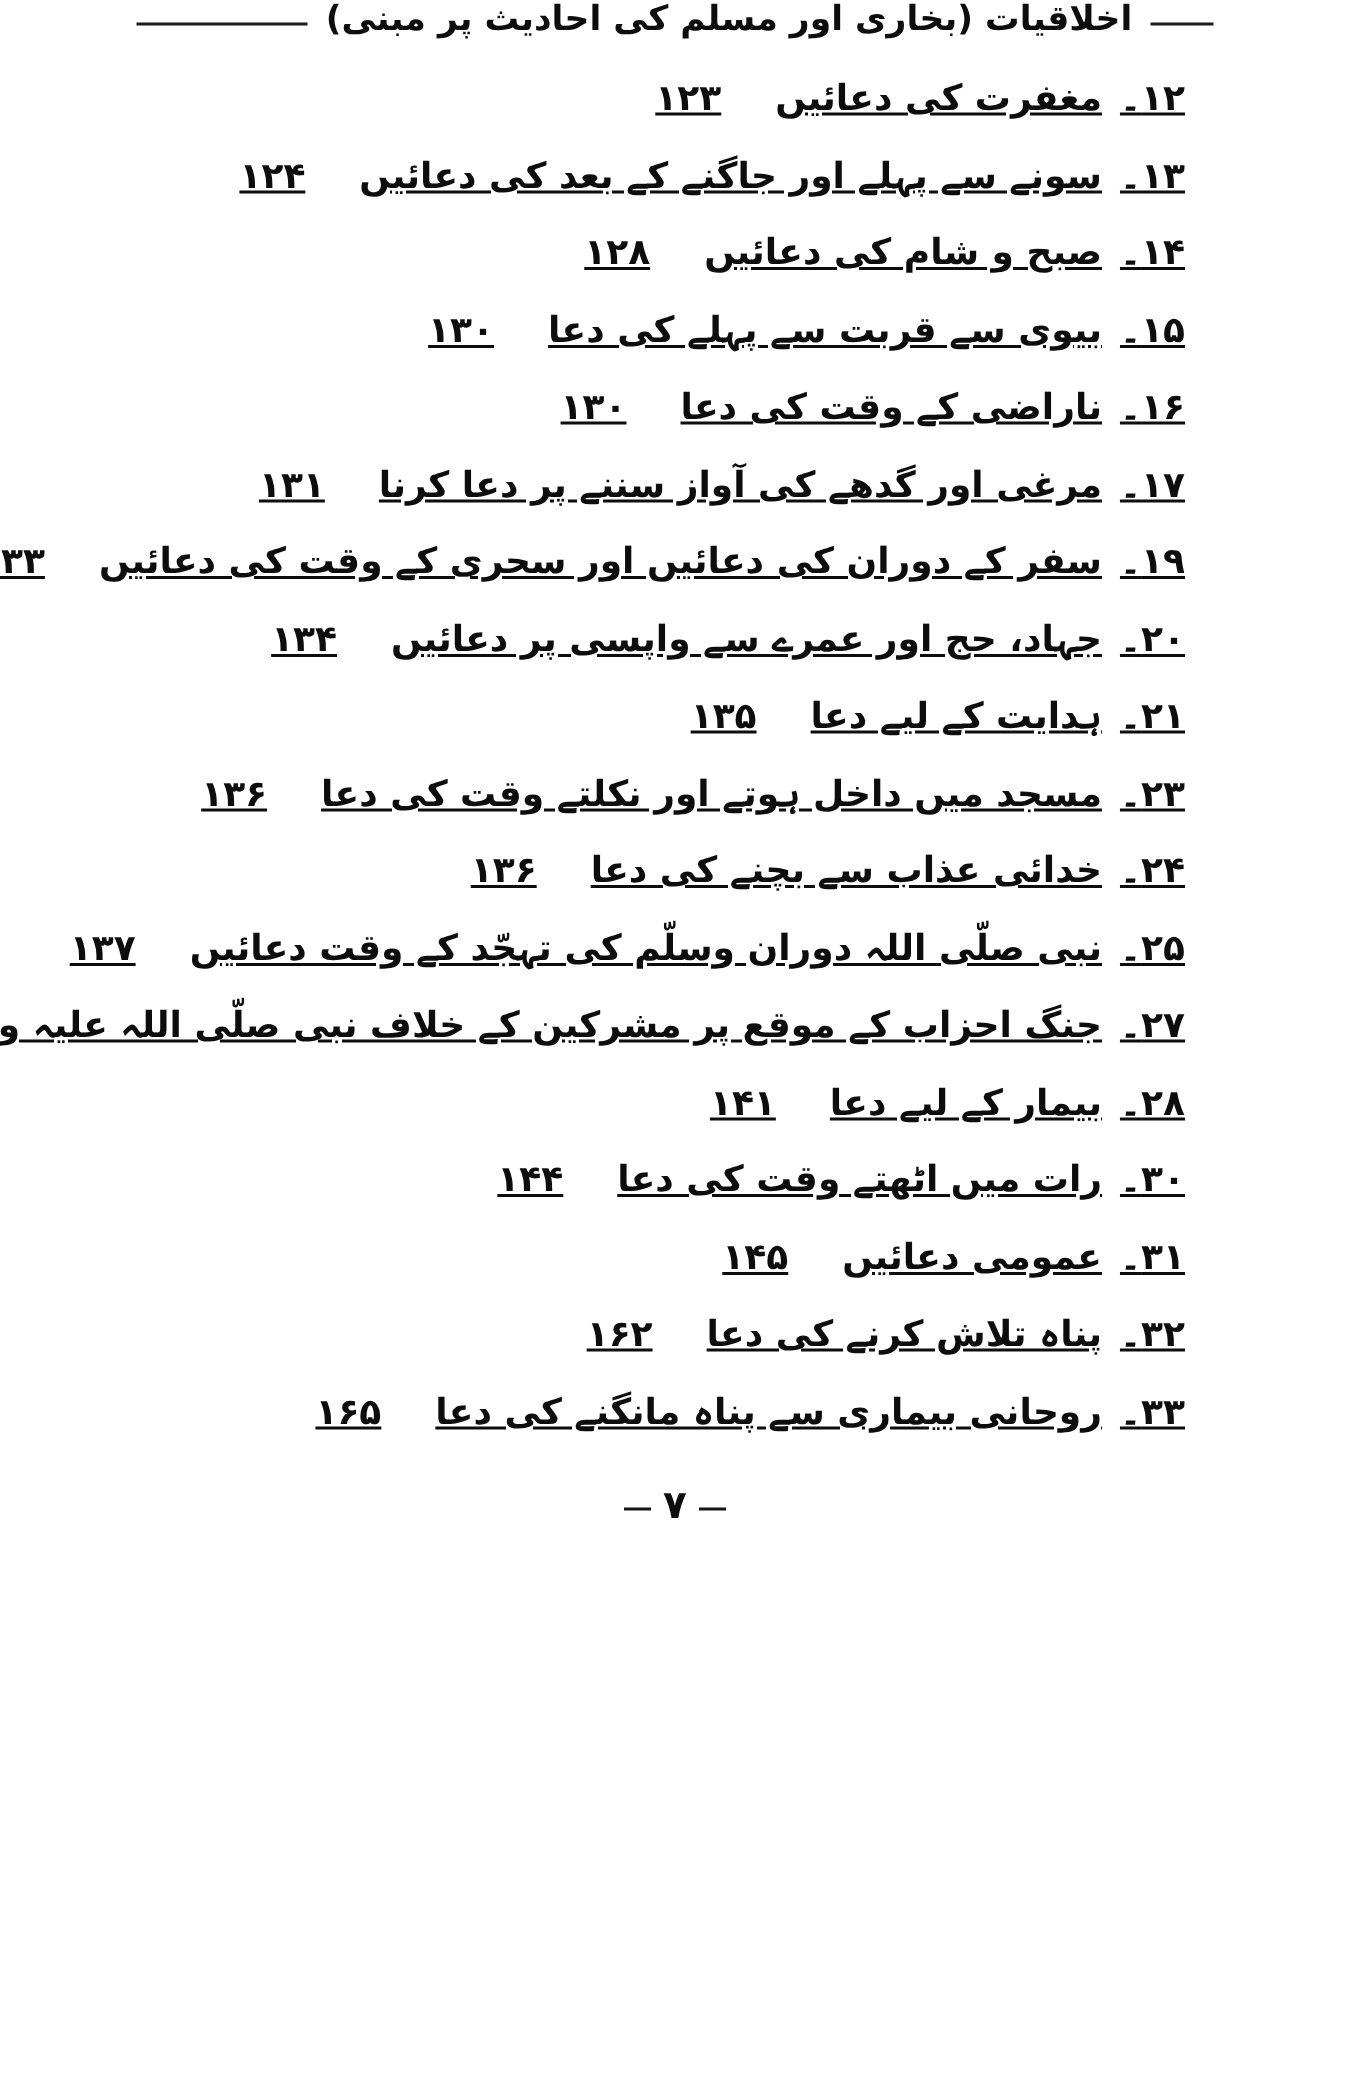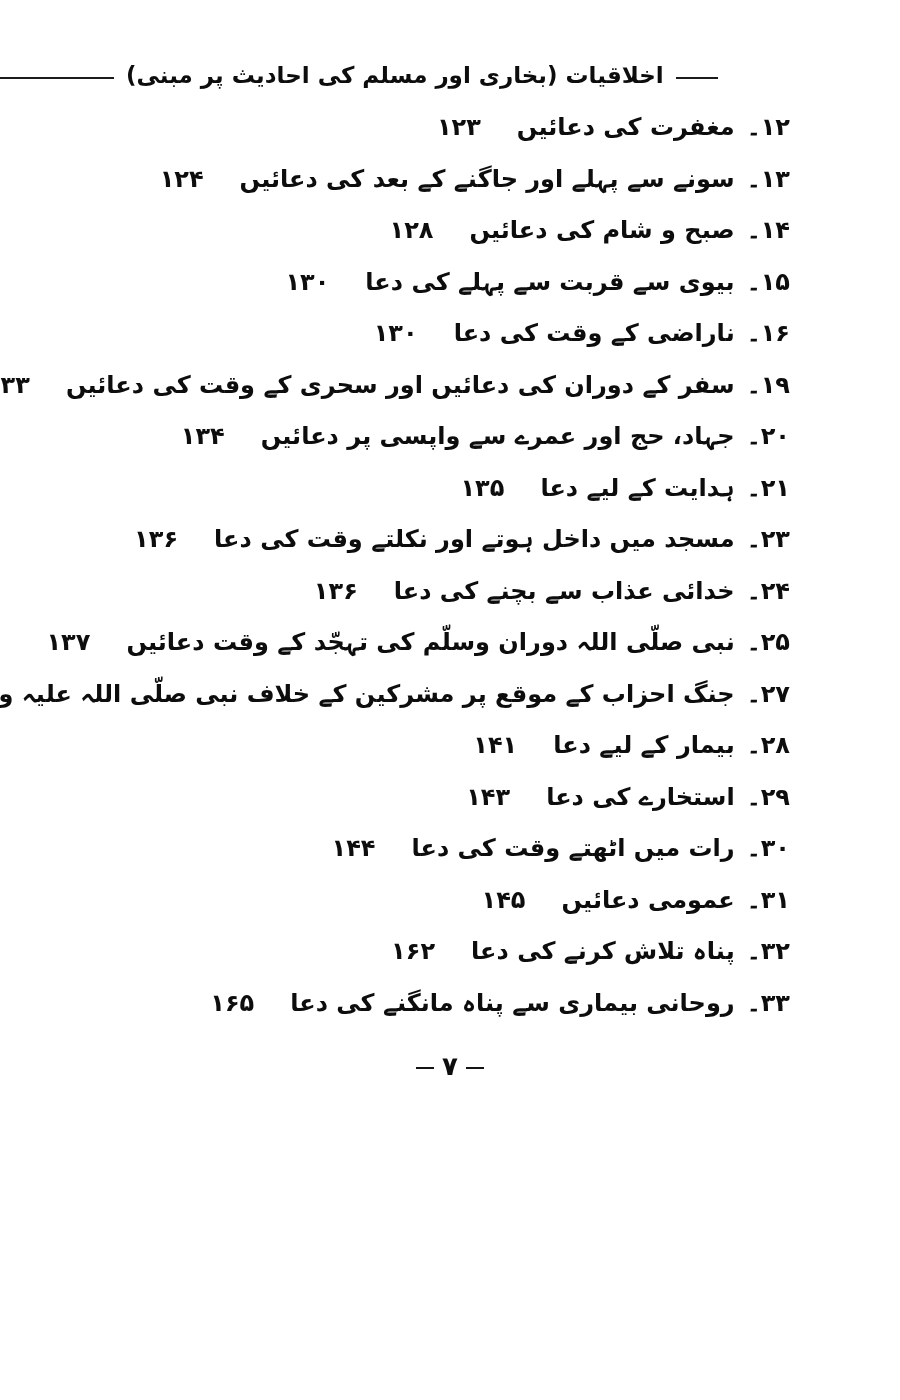--- a/index.html
+++ b/index.html
@@ -9,24 +9,23 @@
     color: #0d0d0d;
   }
   .page {
     position: relative;
     width: 900px;
     height: 1400px;
     background: #ffffff;
   }
   
   .running-head {
-    padding-top: 62px;
     display: flex;
     align-items: center;
-    justify-content: flex-end;
+    justify-content: center;
     direction: rtl;
     gap: 12px;
   }
   .head-rule { height: 2px; background: #1b1b1b; margin-top: 6px; }
   .head-rule.short { width: 42px; }
   .head-rule.long  { width: 114px; }
   .running-head-title {
     font-size: 23px;
     font-weight: bold;
     direction: rtl;
@@ -39,20 +38,21 @@
   }
   .toc-row {
     direction: rtl;
     text-align: right;
     white-space: nowrap;
     height: 51.5px;
     line-height: 51.5px;
     font-size: 24px;
     font-weight: bold;
     overflow: visible;
+    text-decoration: underline;
   }
   .toc-num   { margin-left: 12px; }
   .toc-title { }
   .toc-page  { margin-right: 36px; letter-spacing: 2px; }
   
   .folio {
     margin-top: 24px;
     display: flex;
     align-items: center;
     justify-content: center;
@@ -87,20 +87,23 @@
       <div class="toc-row" lang="ur" dir="rtl">
       <span class="toc-num">۱۴۔</span><span class="toc-title">صبح و شام کی دعائیں</span><span class="toc-page">۱۲۸</span>
     </div>
       <div class="toc-row" lang="ur" dir="rtl">
       <span class="toc-num">۱۵۔</span><span class="toc-title">بیوی سے قربت سے پہلے کی دعا</span><span class="toc-page">۱۳۰</span>
     </div>
       <div class="toc-row" lang="ur" dir="rtl">
       <span class="toc-num">۱۶۔</span><span class="toc-title">ناراضی کے وقت کی دعا</span><span class="toc-page">۱۳۰</span>
     </div>
       <div class="toc-row" lang="ur" dir="rtl">
+      <span class="toc-num">۱۷۔</span><span class="toc-title">مرغی اور گدھے کی آواز سننے پر دعا کرنا</span><span class="toc-page">۱۳۱</span>
+    </div>
+      <div class="toc-row" lang="ur" dir="rtl">
       <span class="toc-num">۱۹۔</span><span class="toc-title">سفر کے دوران کی دعائیں اور سحری کے وقت کی دعائیں</span><span class="toc-page">۱۳۳</span>
     </div>
       <div class="toc-row" lang="ur" dir="rtl">
       <span class="toc-num">۲۰۔</span><span class="toc-title">جہاد، حج اور عمرے سے واپسی پر دعائیں</span><span class="toc-page">۱۳۴</span>
     </div>
       <div class="toc-row" lang="ur" dir="rtl">
       <span class="toc-num">۲۱۔</span><span class="toc-title">ہدایت کے لیے دعا</span><span class="toc-page">۱۳۵</span>
     </div>
       <div class="toc-row" lang="ur" dir="rtl">
       <span class="toc-num">۲۳۔</span><span class="toc-title">مسجد میں داخل ہوتے اور نکلتے وقت کی دعا</span><span class="toc-page">۱۳۶</span>
@@ -111,23 +114,20 @@
       <div class="toc-row" lang="ur" dir="rtl">
       <span class="toc-num">۲۵۔</span><span class="toc-title">نبی صلّی اللہ دوران وسلّم کی تہجّد کے وقت دعائیں</span><span class="toc-page">۱۳۷</span>
     </div>
       <div class="toc-row" lang="ur" dir="rtl">
       <span class="toc-num">۲۷۔</span><span class="toc-title">جنگ احزاب کے موقع پر مشرکین کے خلاف نبی صلّی اللہ علیہ وسلّم کی دعائیں</span>
     </div>
       <div class="toc-row" lang="ur" dir="rtl">
       <span class="toc-num">۲۸۔</span><span class="toc-title">بیمار کے لیے دعا</span><span class="toc-page">۱۴۱</span>
     </div>
       <div class="toc-row" lang="ur" dir="rtl">
-      <span class="toc-num">۲۹۔</span><span class="toc-title">استخارے کی دعا</span><span class="toc-page">۱۴۳</span>
-    </div>
-      <div class="toc-row" lang="ur" dir="rtl">
       <span class="toc-num">۳۰۔</span><span class="toc-title">رات میں اٹھتے وقت کی دعا</span><span class="toc-page">۱۴۴</span>
     </div>
       <div class="toc-row" lang="ur" dir="rtl">
       <span class="toc-num">۳۱۔</span><span class="toc-title">عمومی دعائیں</span><span class="toc-page">۱۴۵</span>
     </div>
       <div class="toc-row" lang="ur" dir="rtl">
       <span class="toc-num">۳۲۔</span><span class="toc-title">پناہ تلاش کرنے کی دعا</span><span class="toc-page">۱۶۲</span>
     </div>
       <div class="toc-row" lang="ur" dir="rtl">
       <span class="toc-num">۳۳۔</span><span class="toc-title">روحانی بیماری سے پناہ مانگنے کی دعا</span><span class="toc-page">۱۶۵</span>

